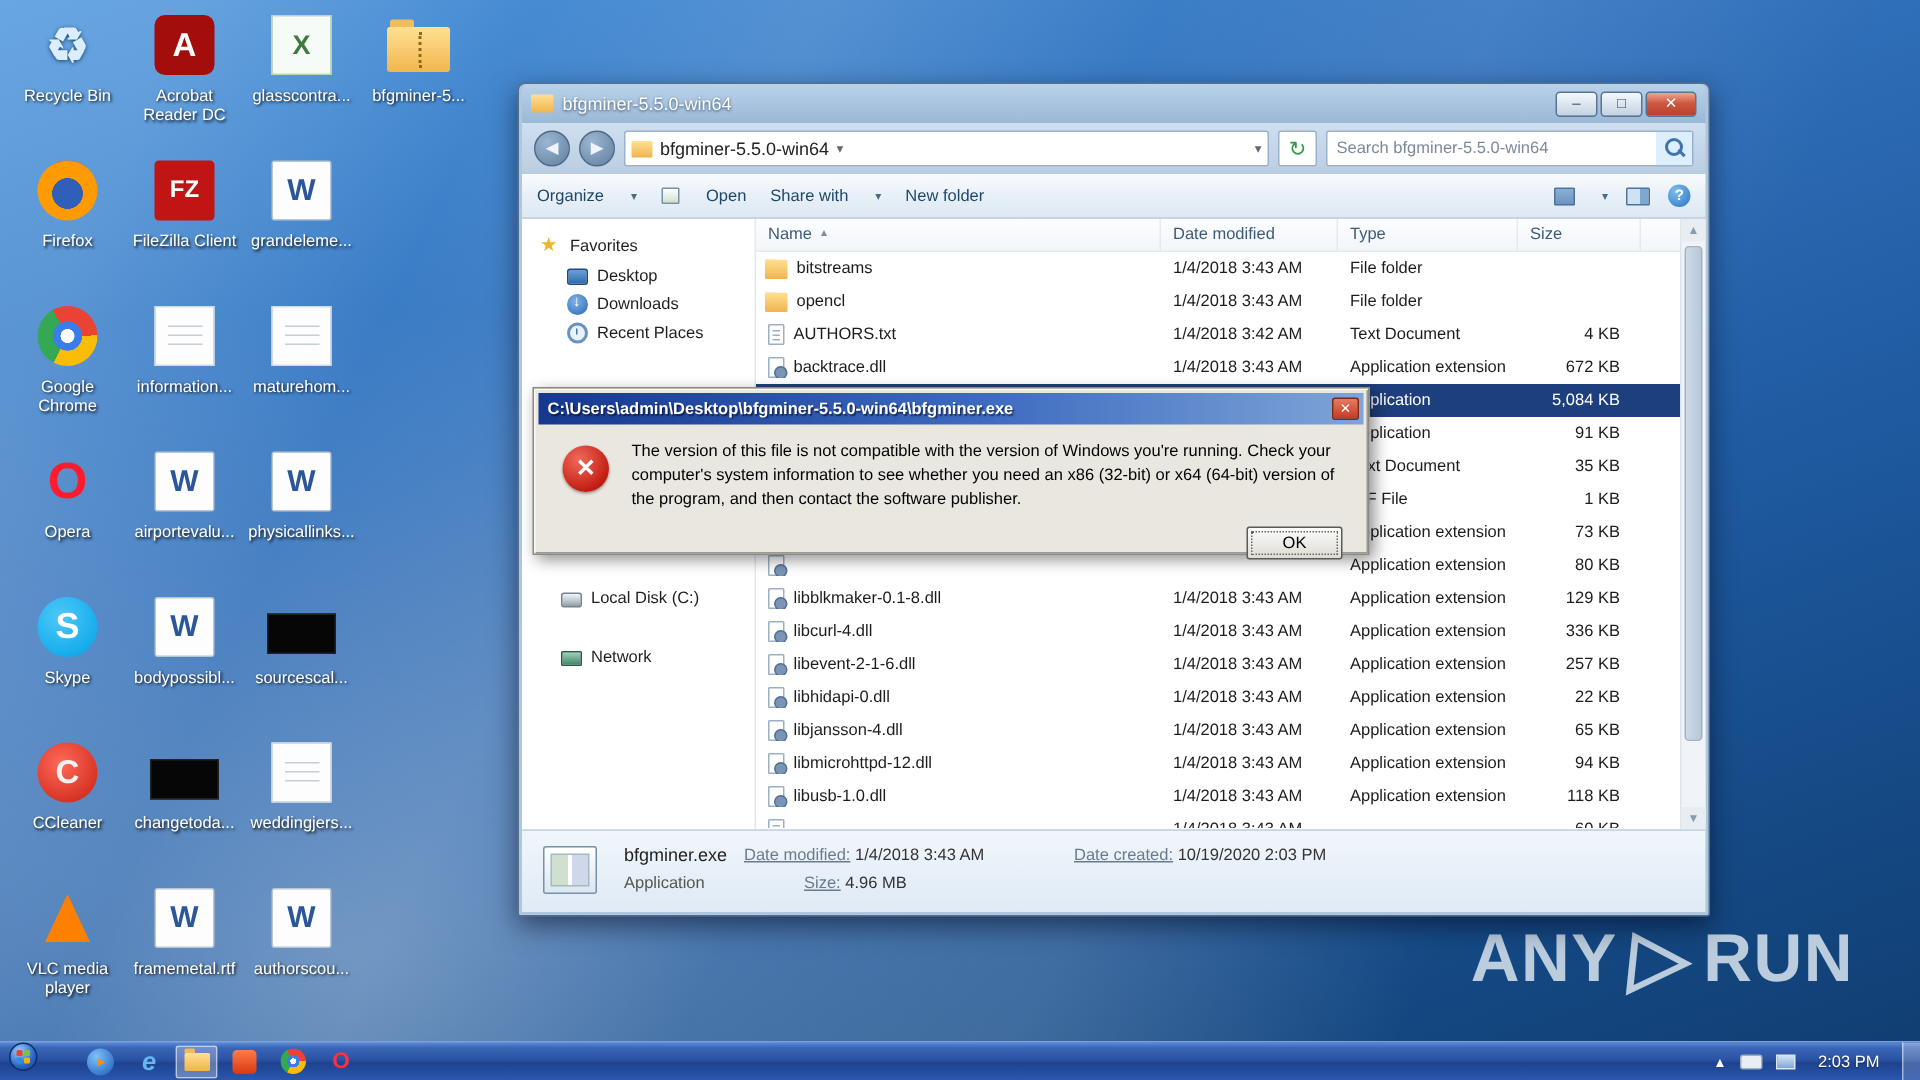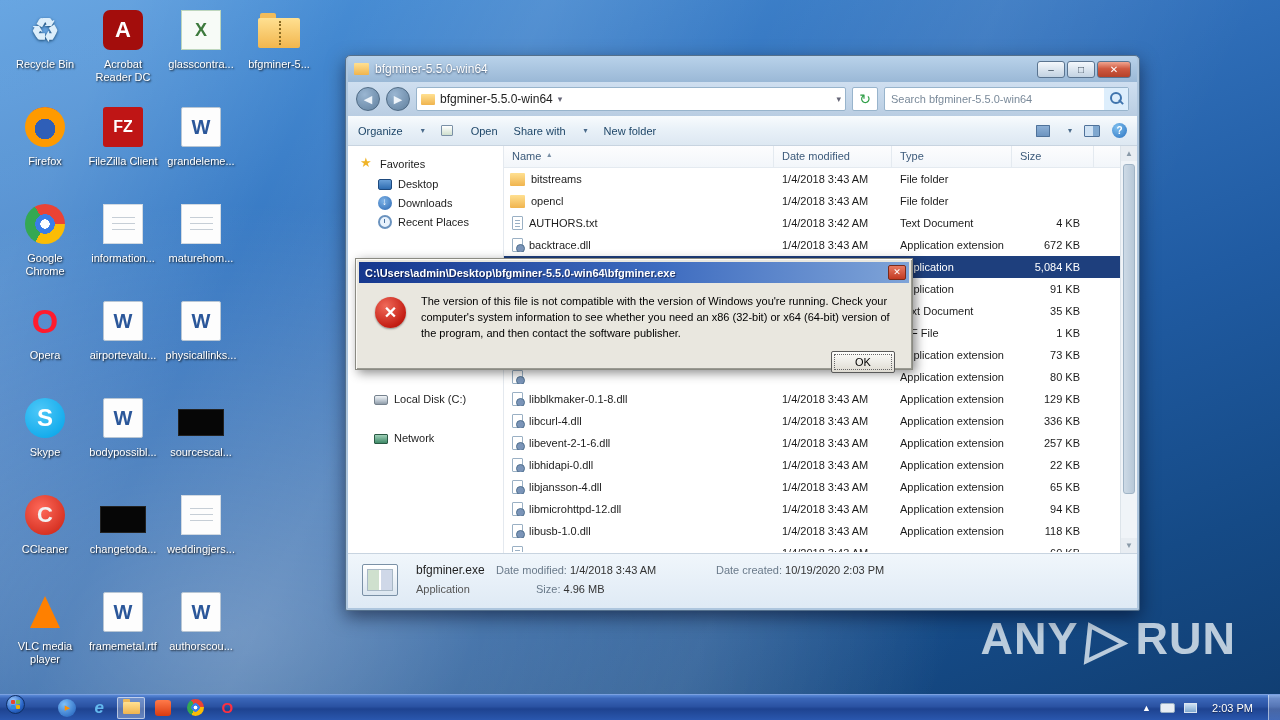--- a/index.html
+++ b/index.html
@@ -126,21 +126,21 @@
   .sbtn.down { margin-top:auto; }
 
   .details { height:55px; flex:none; background:linear-gradient(#f0f6fb,#dfeaf5); border-top:1px solid #c8d4e0; position:relative; font-size:11px; color:#333; }
   .big-app { position:absolute; left:14px; top:10px; width:36px; height:32px; border:1px solid #7a90a6; border-radius:2px; background:linear-gradient(#ffffff,#dbe6f0); }
   .big-app::before { content:""; position:absolute; inset:4px; background:linear-gradient(90deg,#cfe0ce 0 44%, #fff 44% 56%, #cfd8e8 56% 100%); border:1px solid #a8b8c6; }
   .d-name { position:absolute; left:68px; top:9px; color:#1e1e1e; font-size:12px;text-align:center; }
   .d-mod { position:absolute; left:148px; top:10px; }
   .d-cre { position:absolute; left:368px; top:10px; }
   .d-type { position:absolute; left:68px; top:29px; color:#555; }
   .d-size { position:absolute; left:188px; top:29px; }
-  .dlabel { color:#6a7a8a; }
+  .dlabel { color:#6a7a8a;text-decoration:underline; }
 
   
   .dialog { position:absolute; left:355px; top:258px; width:558px; height:112px; z-index:20;
     background:#e9e7df; border:1px solid #8a8a82; padding:3px;
     box-shadow:3px 3px 10px rgba(0,0,0,.45), inset 1px 1px 0 #fbfaf6, inset -1px -1px 0 #9a9a92; }
   .dlg-title { height:21px; background:linear-gradient(90deg,#16388e,#3e6cc0 55%, #7fa4d8); display:flex; align-items:center; padding:0 3px 0 6px; }
   .dlg-title-text { flex:1; color:#fff; font-size:11px; font-weight:bold; text-shadow:1px 1px 1px rgba(0,0,30,.6);
     white-space:nowrap; overflow:hidden; }
   .dlg-close { width:18px; height:15px; background:linear-gradient(#e87a62,#c23a22); border:1px solid #7a2a1a; border-radius:2px;
     color:#fff; font-size:9px; line-height:13px; text-align:center; cursor:pointer; flex:none; }

